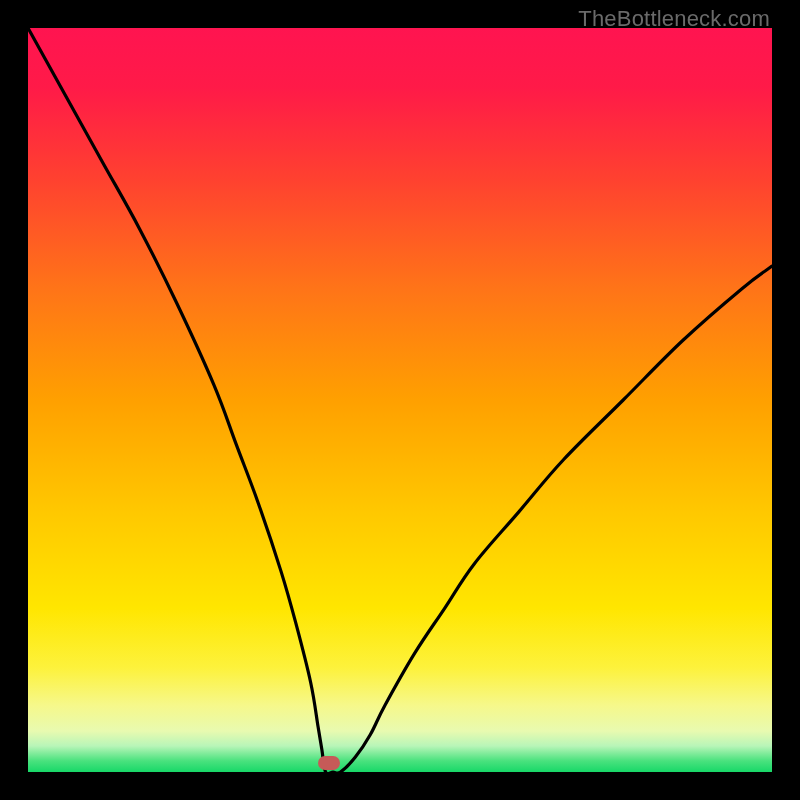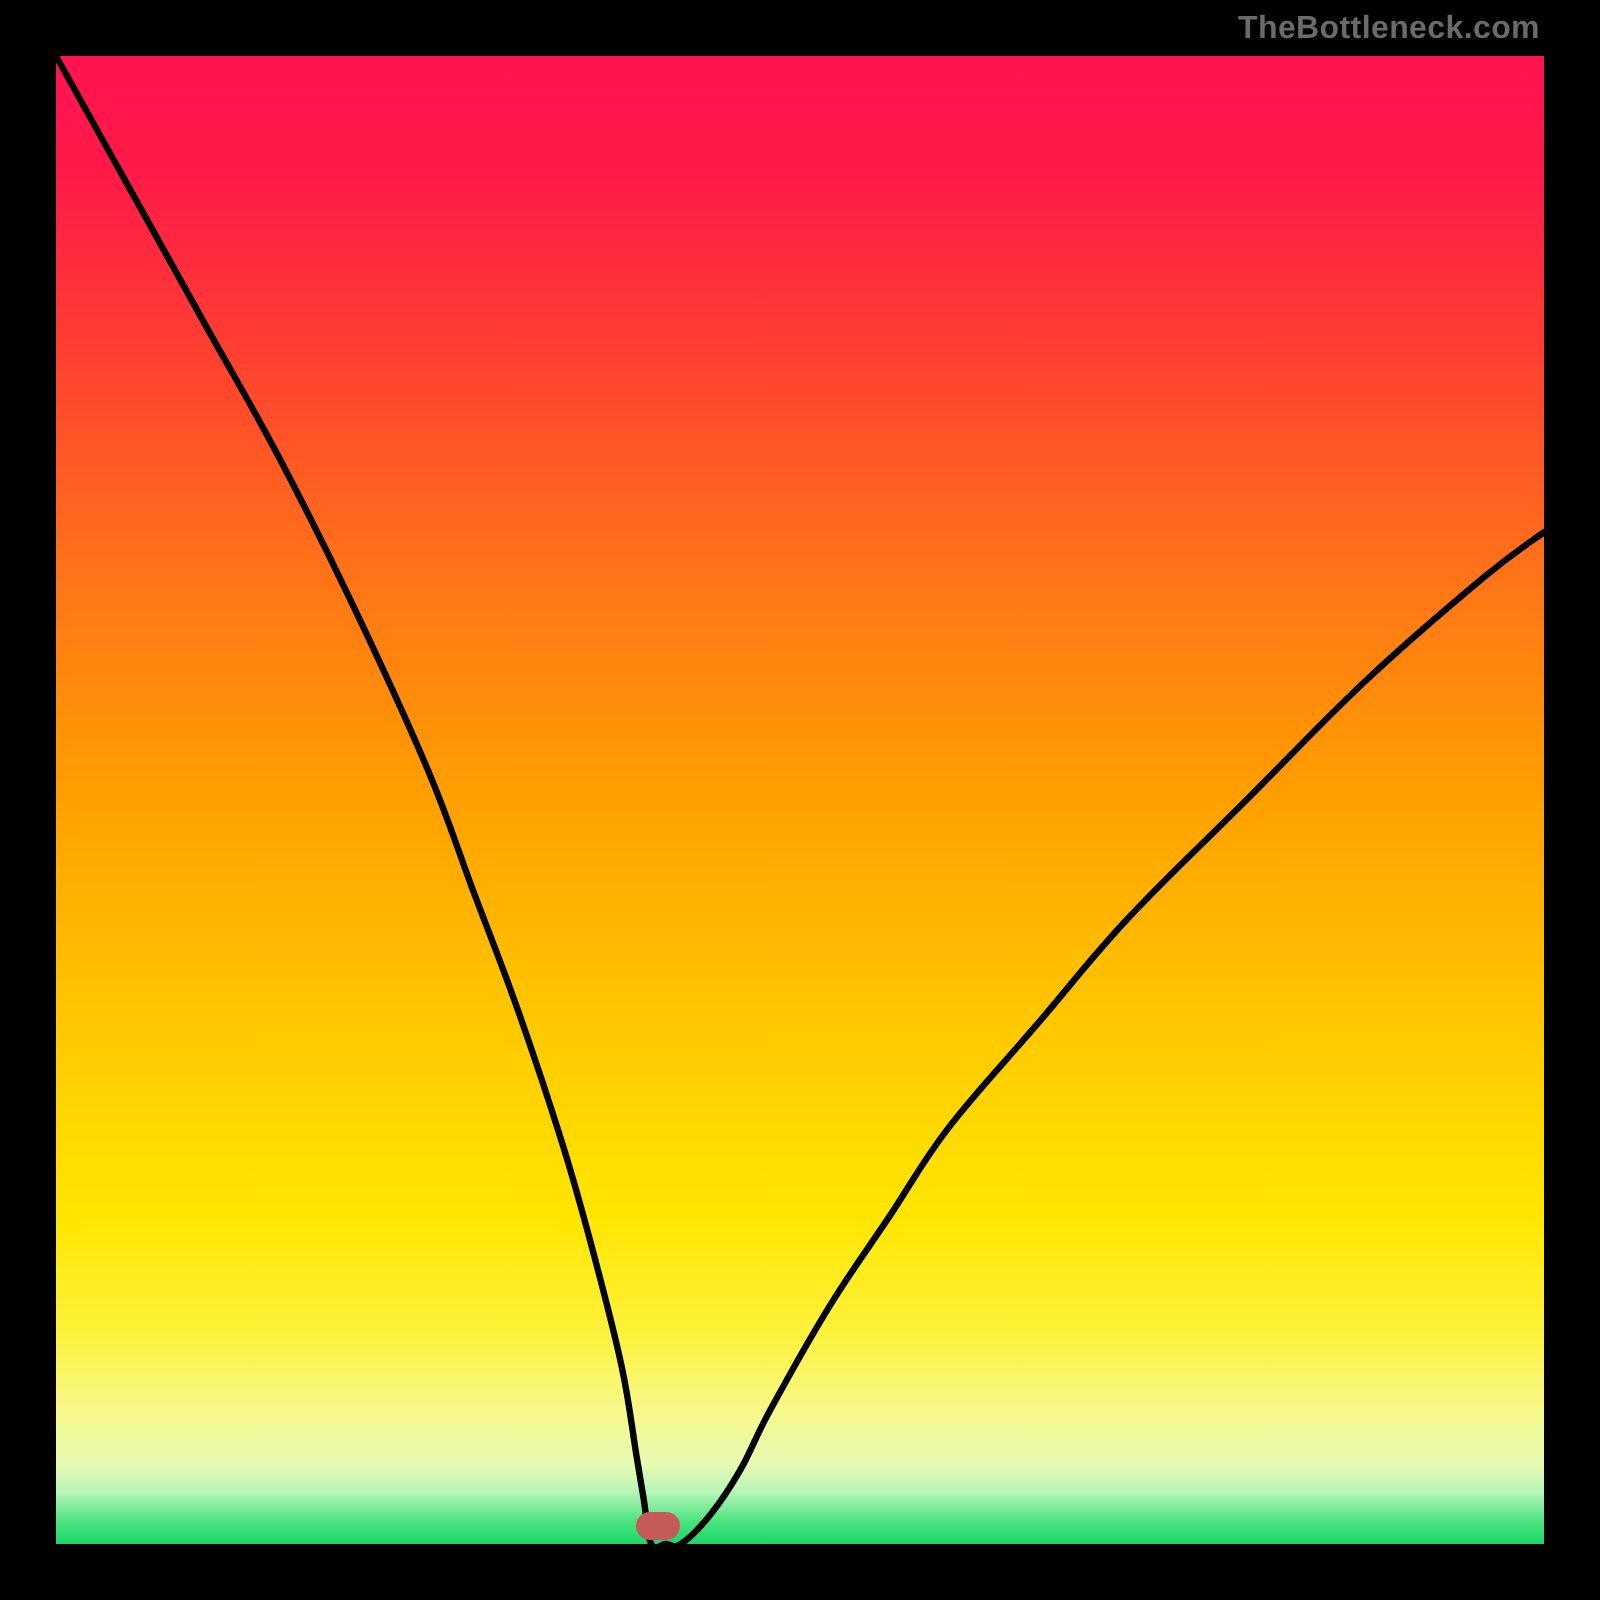--- a/index.html
+++ b/index.html
@@ -31,22 +31,22 @@
   }
   .curve-svg {
     position: absolute;
     inset: 0;
   }
   .watermark {
     position: absolute;
     top: 6px;
     right: 30px;
     color: #6a6a6a;
-    font-size: 16px;
-    font-weight: 700;
+    font-size: 22px;
+    font-weight: 400;
     letter-spacing: 0.2px;
   }
   .marker {
     position: absolute;
     width: 22px;
     height: 14px;
     background: #c65a58;
     border-radius: 7px;
     transform: translate(-50%, -50%);
   }

